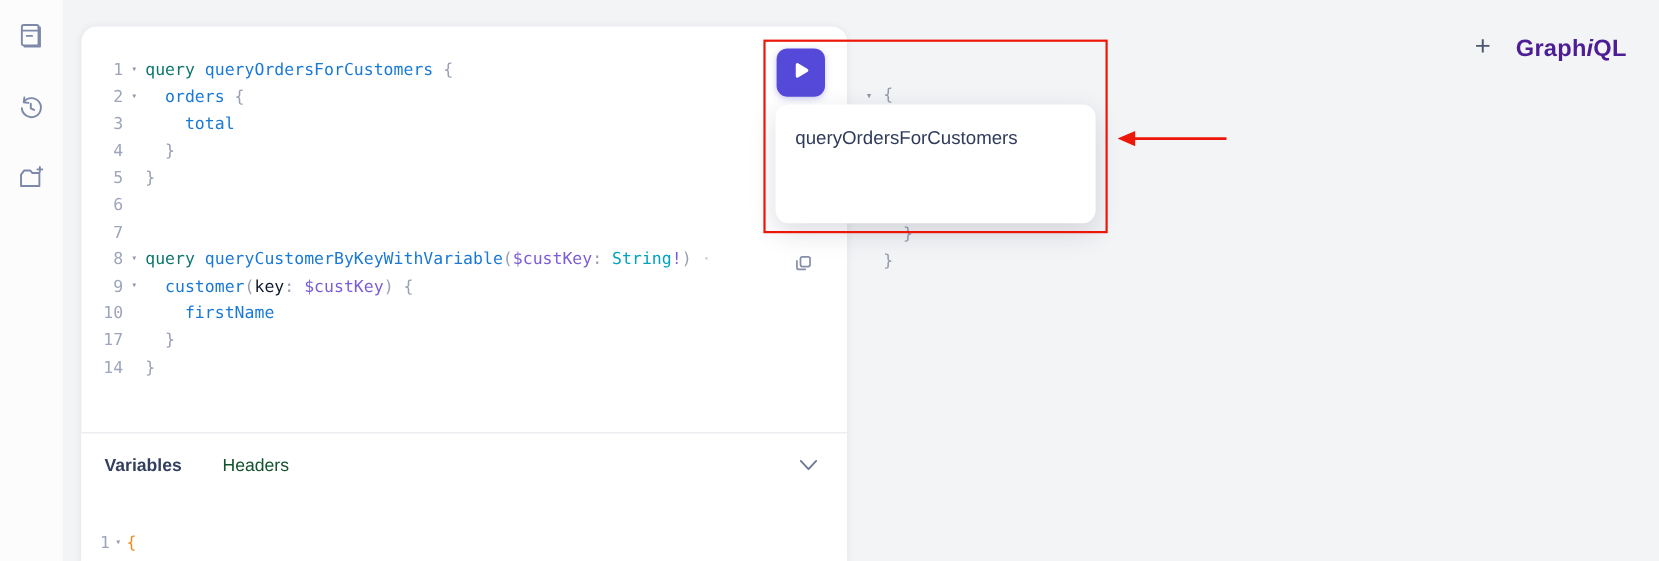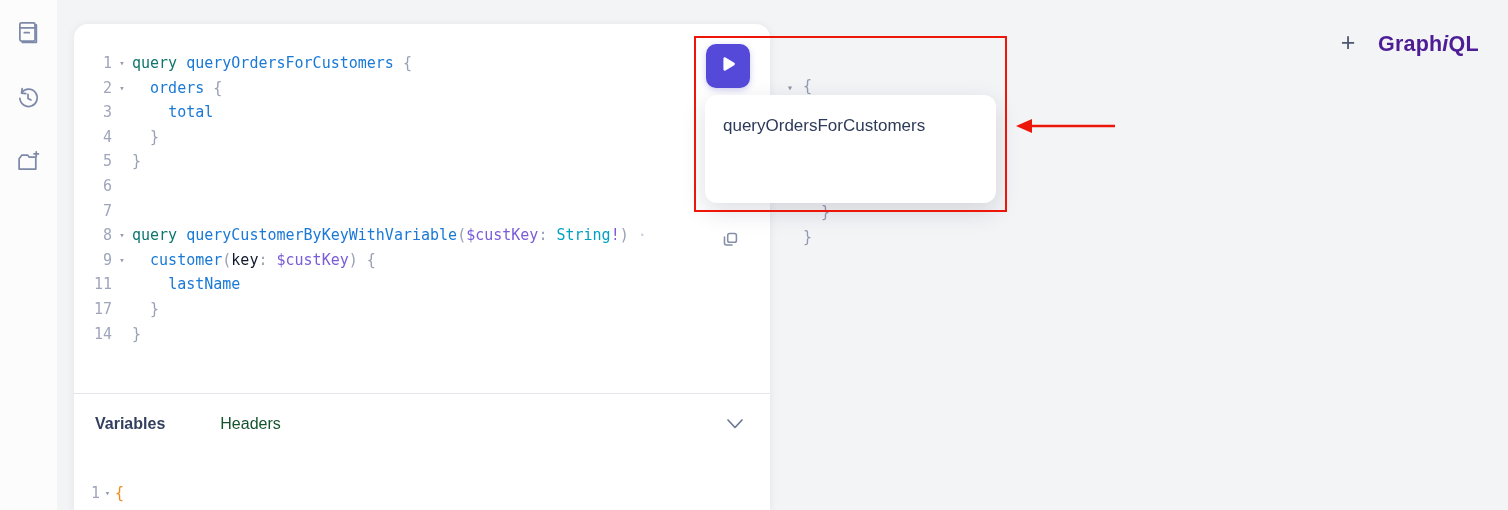--- a/index.html
+++ b/index.html
@@ -33,21 +33,21 @@
   .tk-at{color:#0f172a}
   .tk-pn{color:#99a0b4}
   .tk-pl{color:#3b4256}
   .tk-ft{color:#c8ccd9}
   .tk-or{color:#ef8b1a}
   .tk-sk{color:#c92a4a}
   .tk-st{color:#d2691e}
 
   
   .vars-panel{position:absolute;left:0;top:369px;width:100%;height:117px;border-top:1px solid #e4e6eb;background:#fff;border-radius:0}
-  .tabs{position:absolute;left:21px;top:21px;display:flex;gap:55px}
+  .tabs{position:absolute;left:21px;top:21px;display:flex;gap:37px}
   .tab{font-size:16px;color:#14532d;cursor:pointer}
   .tab.active{color:#333f5e;font-weight:bold}
   .chevron-btn{position:absolute;right:24px;top:22px;width:20px;height:16px;cursor:pointer}
   .chevron-btn svg{stroke:#6e7894;fill:none;stroke-width:1.7;stroke-linecap:round;stroke-linejoin:round}
   .vars-lines{position:absolute;left:0;top:87px;width:100%}
 
   
   .play-btn{position:absolute;left:706px;top:44px;width:44px;height:44px;border-radius:10px;
             background:#5549d9;display:flex;align-items:center;justify-content:center;cursor:pointer;z-index:10;
             box-shadow:0 2px 6px rgba(60,55,200,.25)}
@@ -115,21 +115,21 @@
     <div id="query-lines">
         <div class="cm-line"><span class="ln">1</span><span class="fold">▾</span><span class="code"><span class="tk-kw">query</span><span class="tk-pl"> </span><span class="tk-fld">queryOrdersForCustomers</span><span class="tk-pn"> {</span></span></div>
         <div class="cm-line"><span class="ln">2</span><span class="fold">▾</span><span class="code"><span class="tk-pl">  </span><span class="tk-fld">orders</span><span class="tk-pn"> {</span></span></div>
         <div class="cm-line"><span class="ln">3</span><span class="fold"></span><span class="code"><span class="tk-pl">    </span><span class="tk-fld">total</span></span></div>
         <div class="cm-line"><span class="ln">4</span><span class="fold"></span><span class="code"><span class="tk-pn">  }</span></span></div>
         <div class="cm-line"><span class="ln">5</span><span class="fold"></span><span class="code"><span class="tk-pn">}</span></span></div>
         <div class="cm-line"><span class="ln">6</span><span class="fold"></span><span class="code"></span></div>
         <div class="cm-line"><span class="ln">7</span><span class="fold"></span><span class="code"></span></div>
         <div class="cm-line"><span class="ln">8</span><span class="fold">▾</span><span class="code"><span class="tk-kw">query</span><span class="tk-pl"> </span><span class="tk-fld">queryCustomerByKeyWithVariable</span><span class="tk-pn">(</span><span class="tk-vr">$custKey</span><span class="tk-pn">: </span><span class="tk-tp">String</span><span class="tk-vr">!</span><span class="tk-pn">)</span><span class="tk-ft"> ·</span></span></div>
         <div class="cm-line"><span class="ln">9</span><span class="fold">▾</span><span class="code"><span class="tk-pl">  </span><span class="tk-fld">customer</span><span class="tk-pn">(</span><span class="tk-at">key</span><span class="tk-pn">: </span><span class="tk-vr">$custKey</span><span class="tk-pn">) {</span></span></div>
-        <div class="cm-line"><span class="ln">11</span><span class="fold"></span><span class="code"><span class="tk-pl">    </span><span class="tk-fld">lastName</span></span></div>
+        <div class="cm-line"><span class="ln">10</span><span class="fold"></span><span class="code"><span class="tk-pl">    </span><span class="tk-fld">firstName</span></span></div>
         <div class="cm-line"><span class="ln">17</span><span class="fold"></span><span class="code"><span class="tk-pn">  }</span></span></div>
         <div class="cm-line"><span class="ln">14</span><span class="fold"></span><span class="code"><span class="tk-pn">}</span></span></div>
       </div>
   </div>
 
   <div class="vars-panel">
     <div class="tabs" id="vars-tabs">
         <span class="tab active">Variables</span>
         <span class="tab">Headers</span>
       </div>

